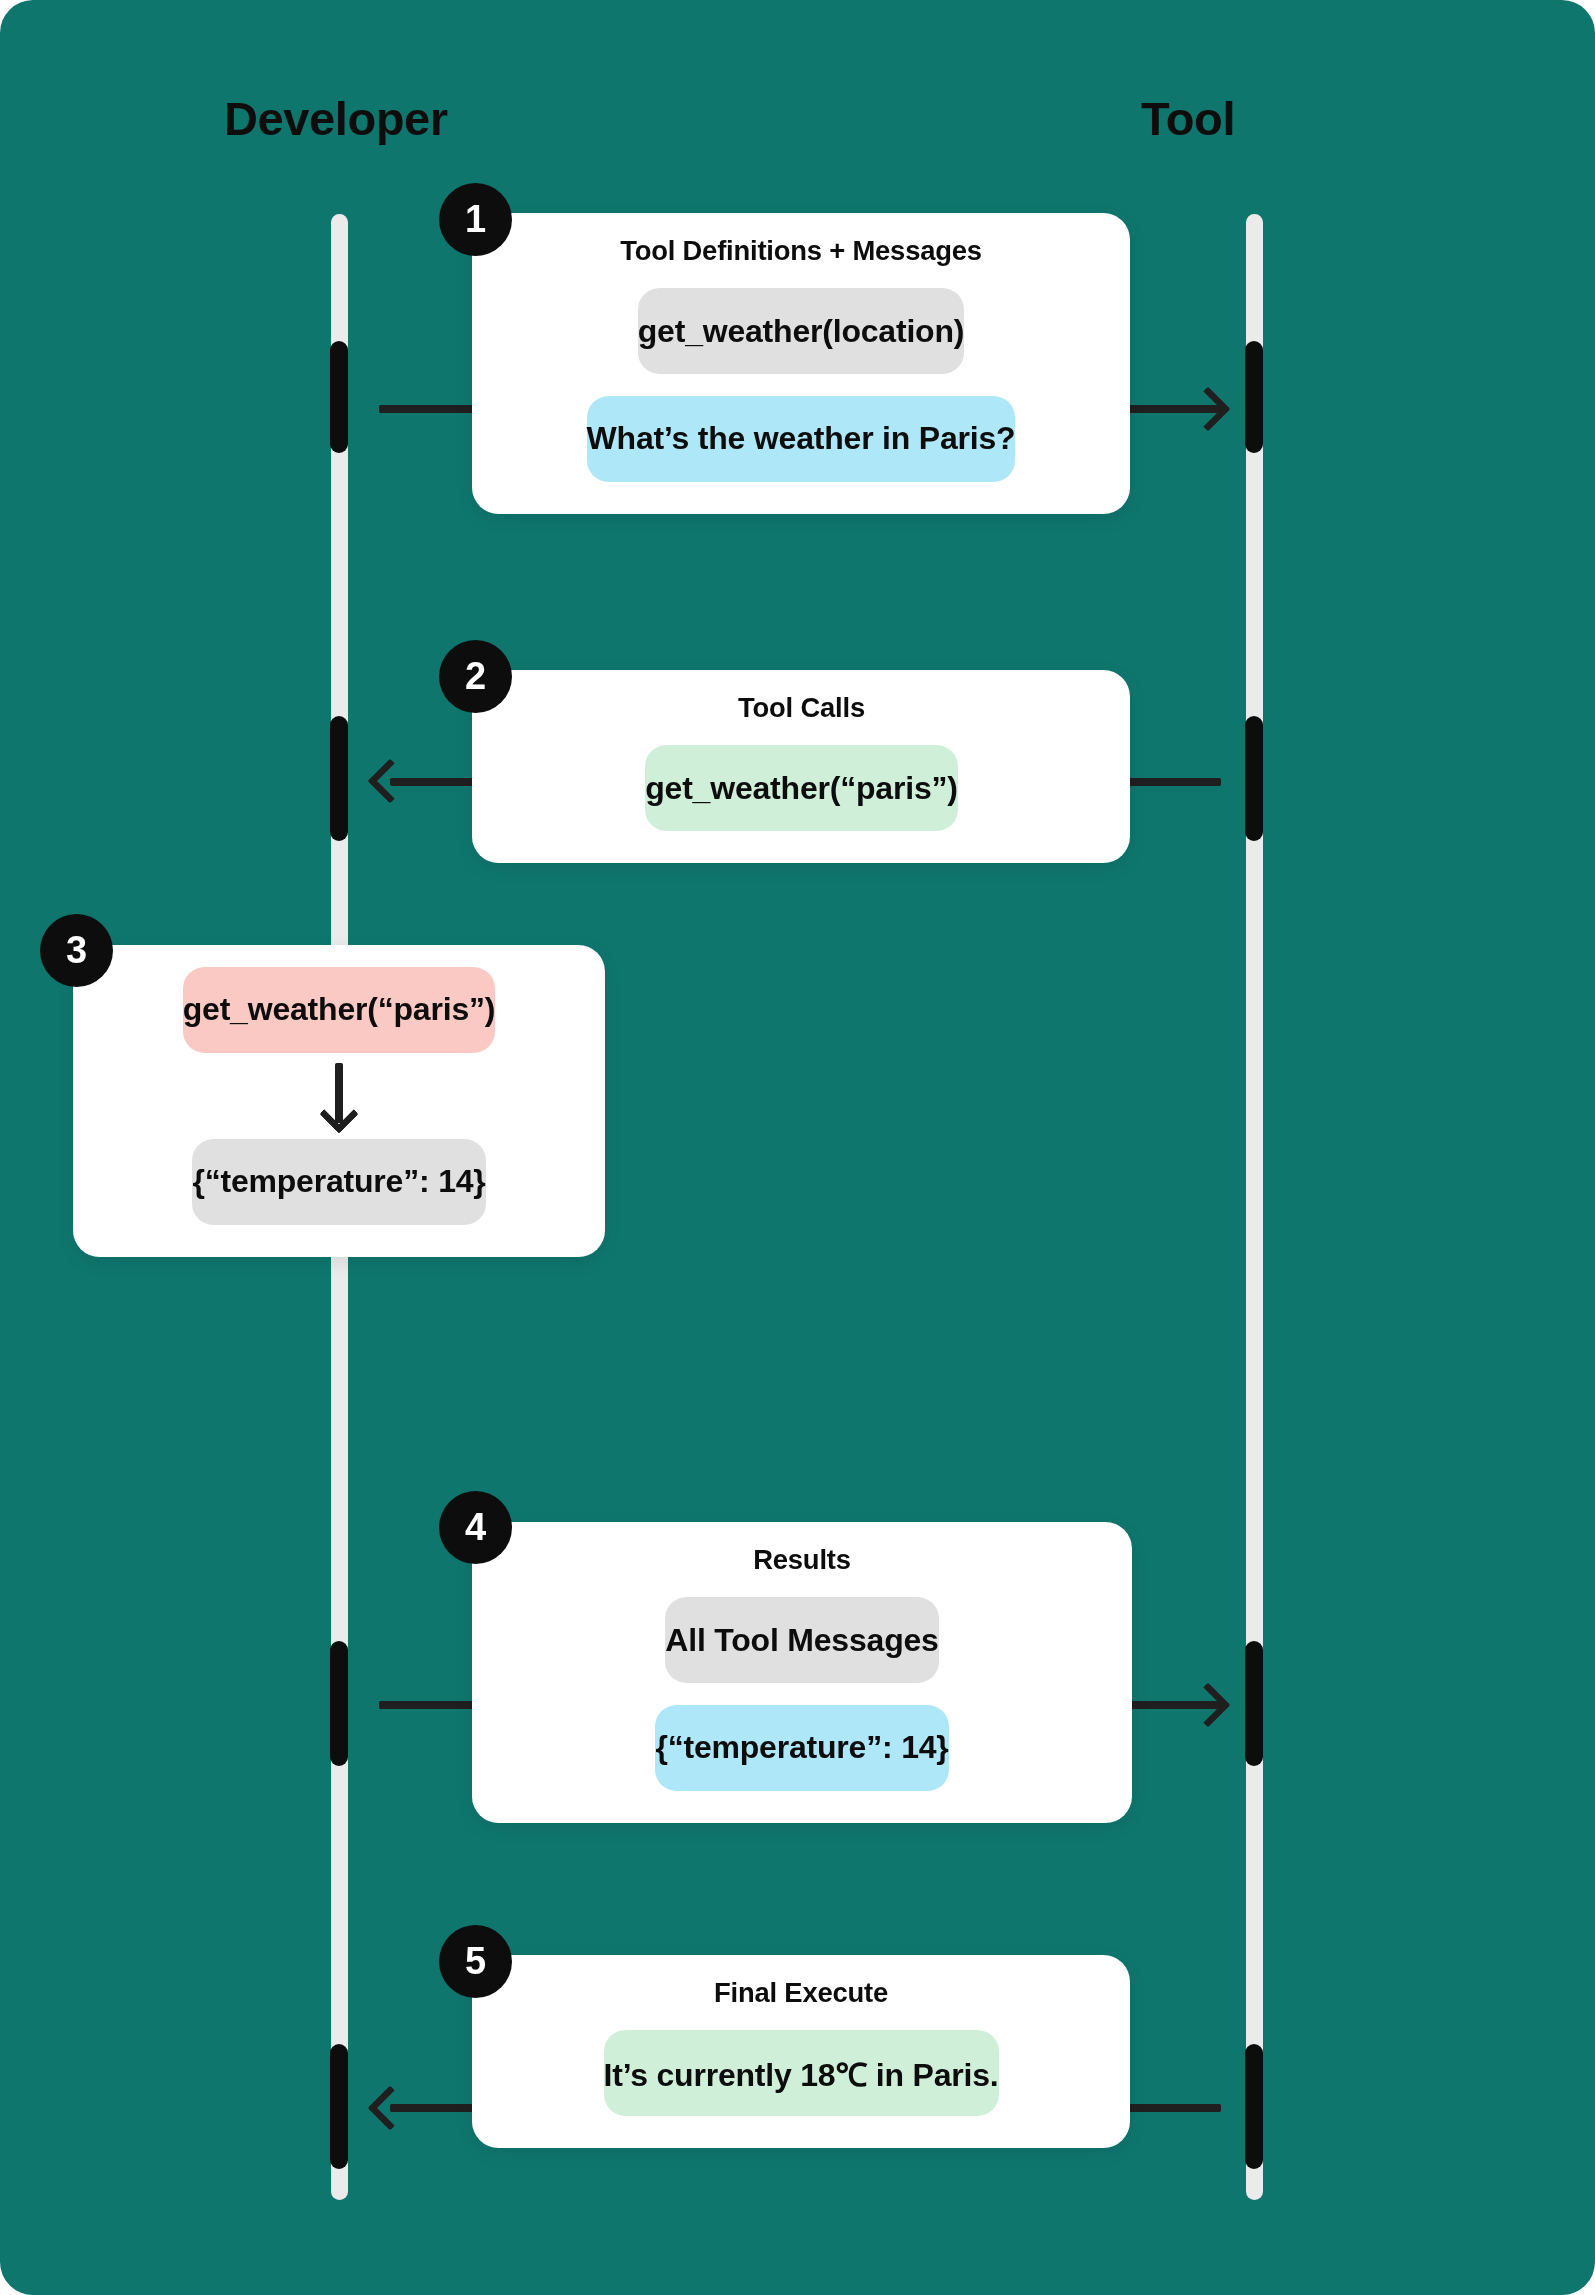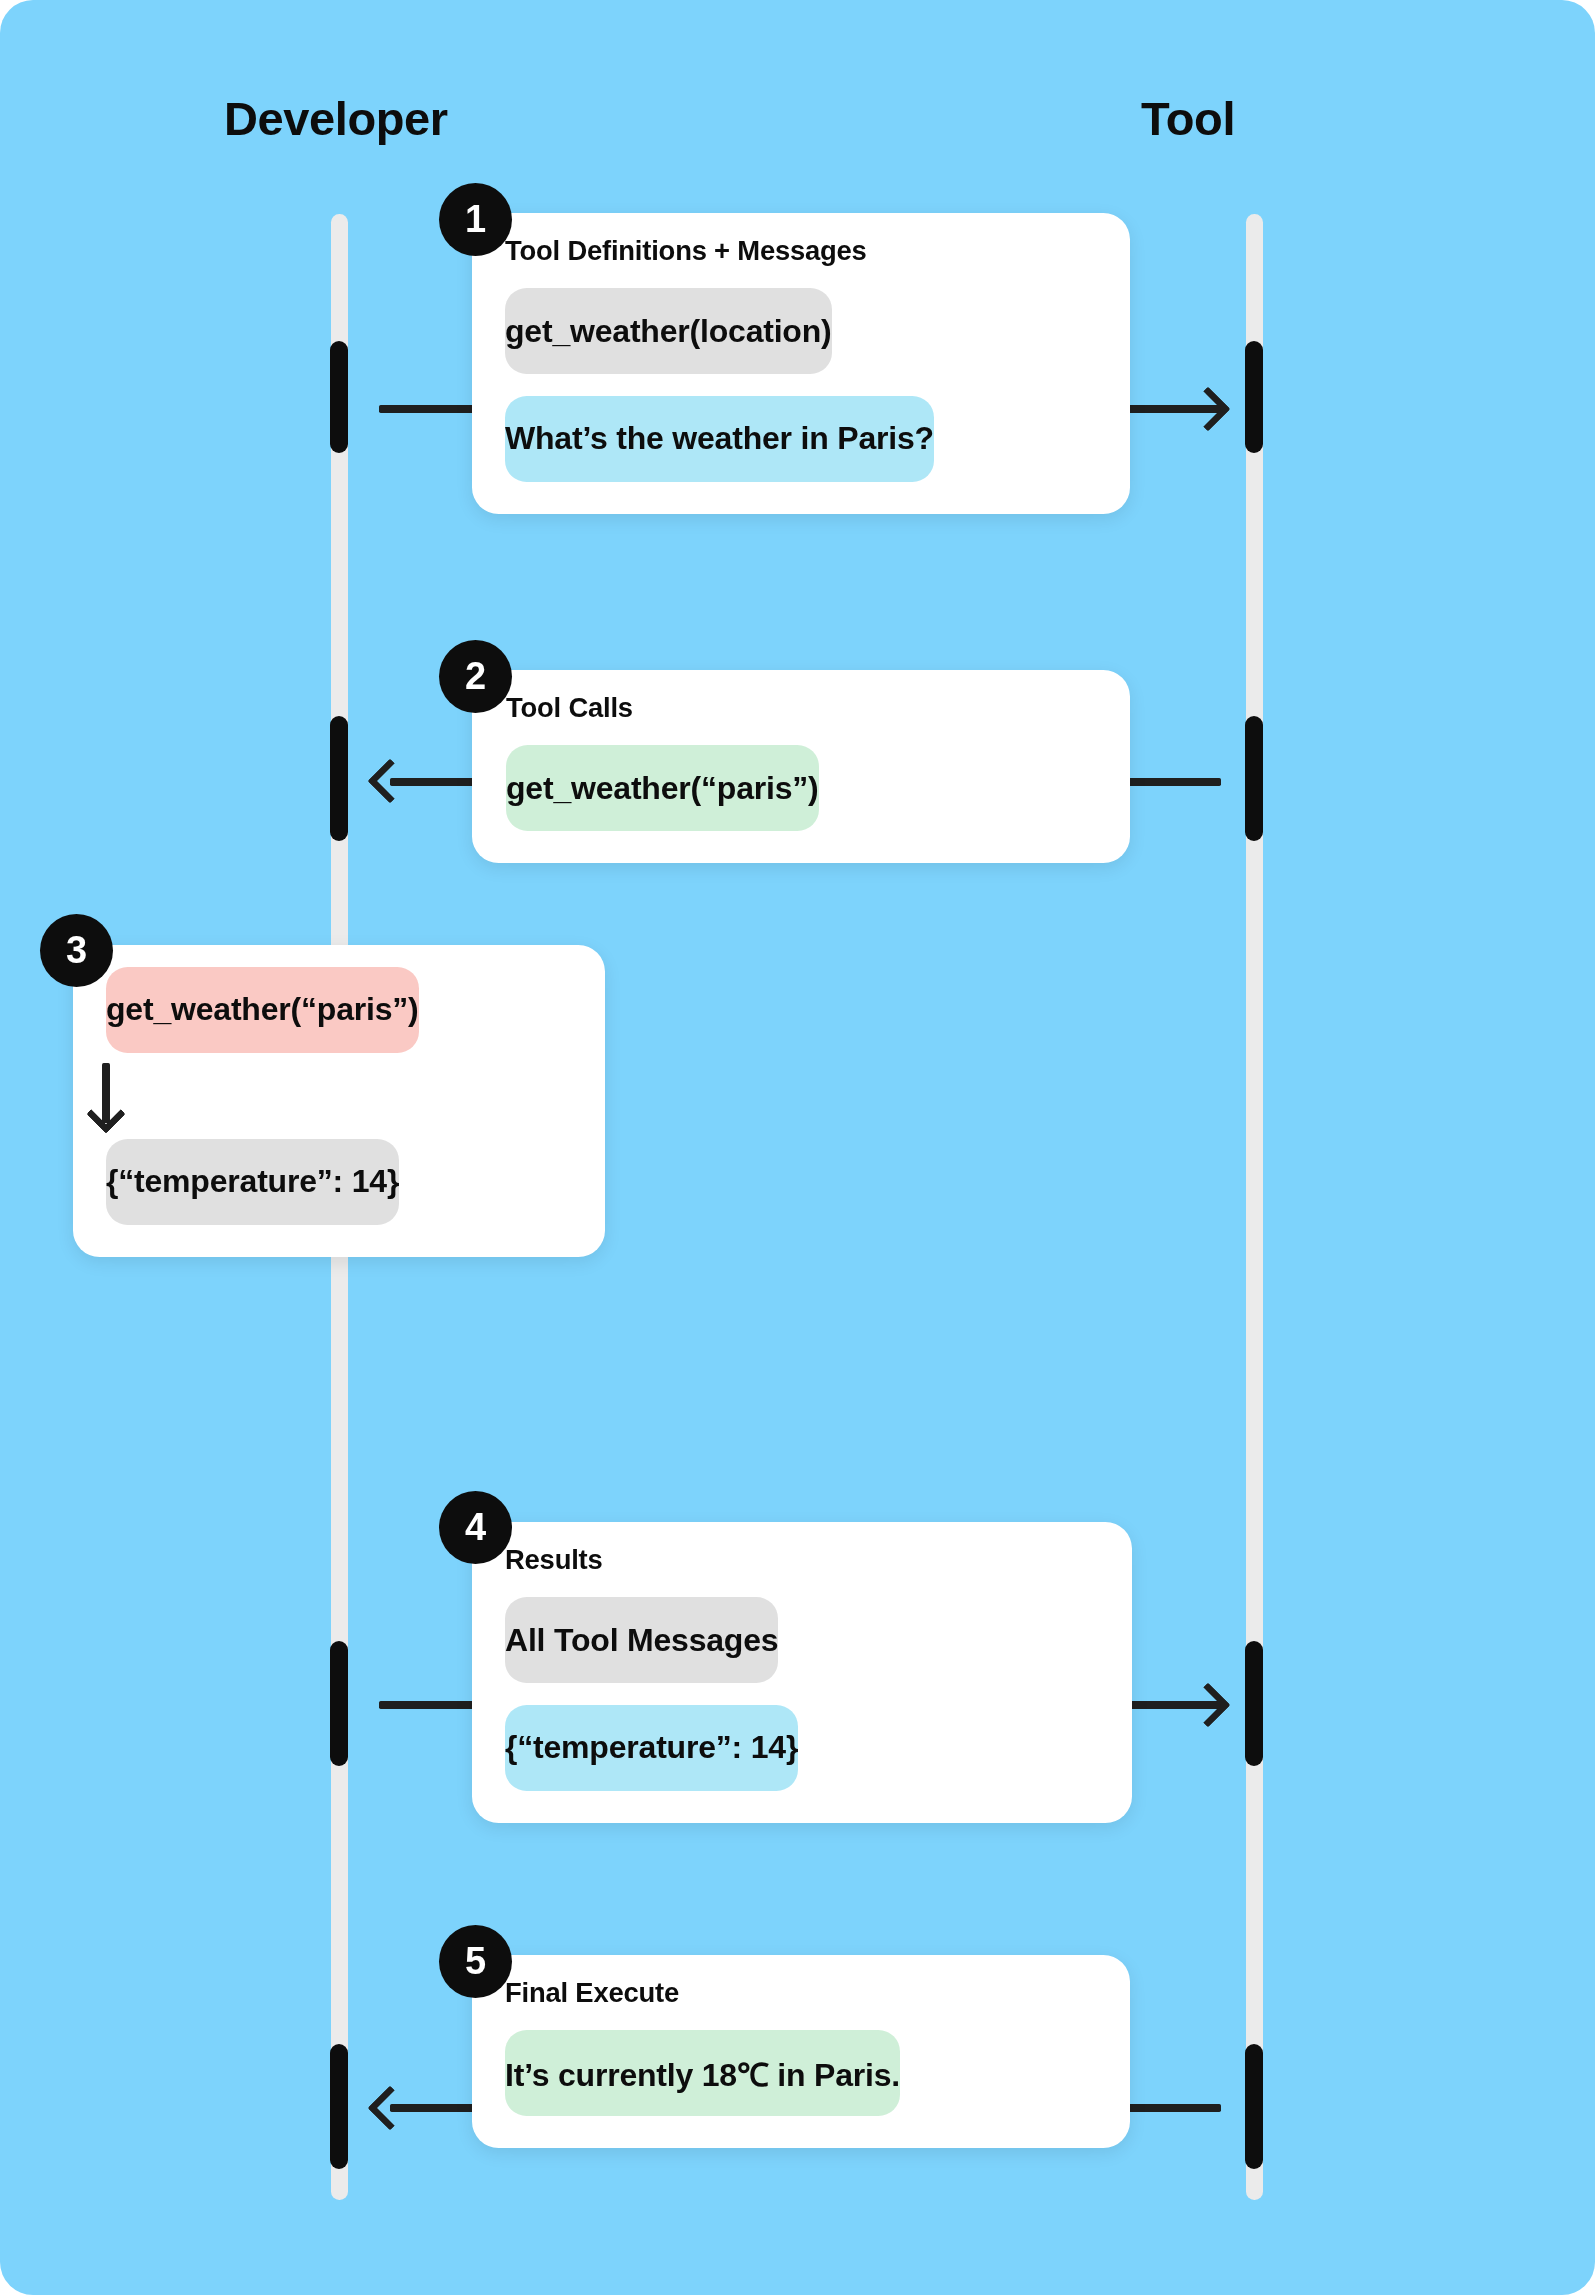--- a/index.html
+++ b/index.html
@@ -8,21 +8,21 @@
     width: 1595px;
     height: 2295px;
     background: #ffffff;
     font-family: "Liberation Sans", sans-serif;
   }
 
   #canvas {
     position: relative;
     width: 1595px;
     height: 2295px;
-    background: #7dd3fc;
+    background: #0f766e;
     border-radius: 33px;
     overflow: hidden;
   }
 
   
   .col-header {
     position: absolute;
     font-size: 47px;
     font-weight: 700;
     color: #0d0d0d;
@@ -72,21 +72,21 @@
 
   
   .card {
     position: absolute;
     background: #ffffff;
     border-radius: 26.6px;
     box-shadow: 0 5px 18.3px rgba(0,0,0,0.09);
     padding: 21.6px 33px 32px 33px;
     display: flex;
     flex-direction: column;
-    align-items: flex-start;
+    align-items: center;
   }
   .card-title {
     font-size: 27.4px;
     font-weight: 600;
     color: #0d0d0d;
     text-align: center;
     margin-bottom: 21.6px;
     letter-spacing: -0.2px;
     white-space: nowrap;
   }

